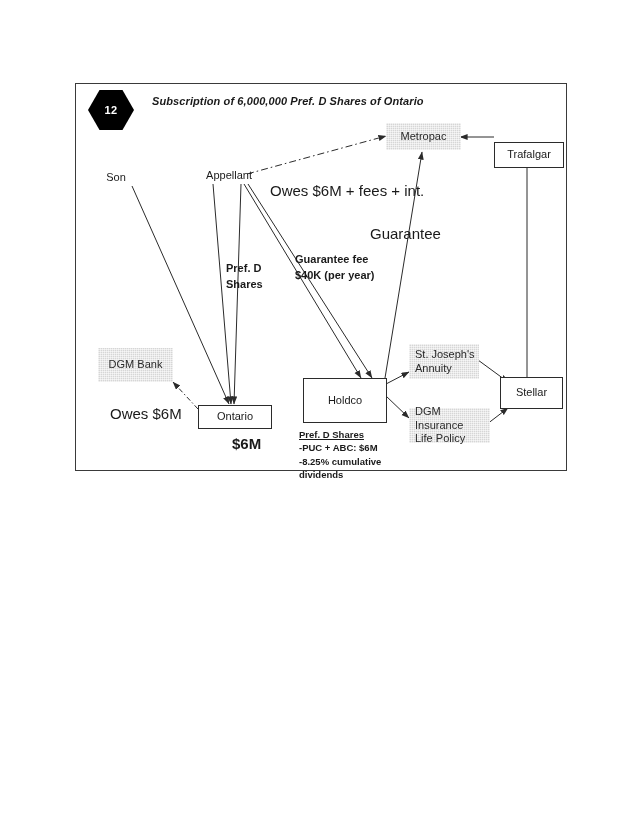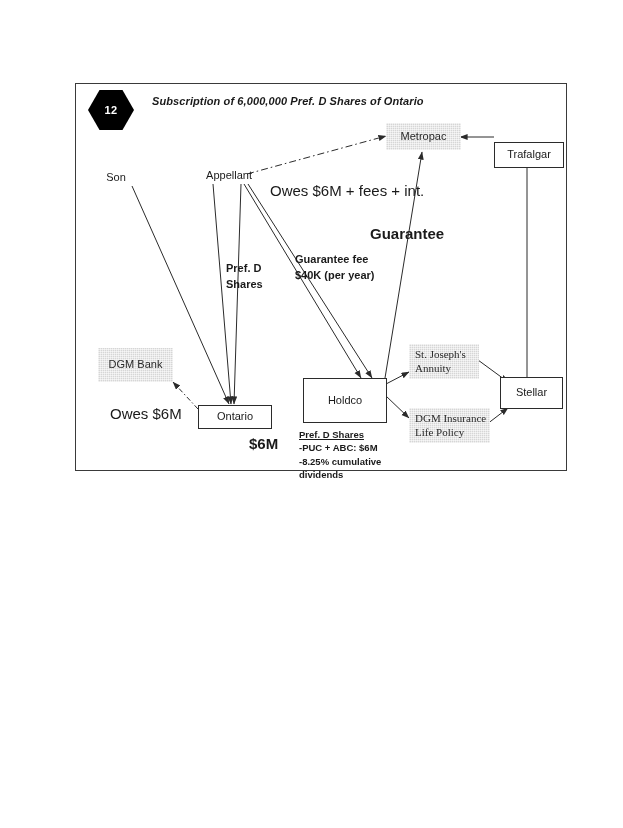--- a/index.html
+++ b/index.html
@@ -98,21 +98,20 @@
     background-color: #d6d6d6;
     background-image:
       repeating-linear-gradient(0deg, rgba(255,255,255,.55) 0 1px, rgba(0,0,0,0) 1px 2px),
       repeating-linear-gradient(90deg, rgba(255,255,255,.5) 0 1px, rgba(0,0,0,0) 1px 2px);
     color: #2a2a2a;
   }
   .node.shaded.left-align {
     justify-content: flex-start;
     text-align: left;
     padding-left: 6px;
-    font-family: Liberation Serif, serif;
   }
   .node.plain {
     background: transparent;
   }
 
   
   .label {
     position: absolute;
     font-size: 15px;
     line-height: 1.3;
@@ -227,30 +226,30 @@
 Annuity</span>
 </div>
 
 <div class="node shaded left-align" style="left:409px; top:408px; width:81px; height:35px; white-space:pre-line;">
   <span>DGM Insurance
 Life Policy</span>
 </div>
 
 <div class="label" style="left:270px; top:181px;">Owes $6M + fees + int.</div>
 
-<div class="label" style="left:370px; top:224px;font-weight:bold;">Guarantee</div>
+<div class="label" style="left:370px; top:224px;">Guarantee</div>
 
 <div class="label small" style="left:295px; top:252px;">Guarantee fee
 $40K (per year)</div>
 
 <div class="label small" style="left:226px; top:261px;">Pref. D
 Shares</div>
 
 <div class="label" style="left:110px; top:404px;">Owes $6M</div>
 
-<div class="label bold" style="left:221px; top:434px;padding-left:28px;">$6M</div>
+<div class="label bold" style="left:204px; top:434px;padding-left:28px;">$6M</div>
 
 <div id="pref-d-note">
   <div class="note-head">Pref. D Shares</div>
   <div>-PUC + ABC: $6M</div>
   <div>-8.25% cumulative</div>
   <div>dividends</div>
 </div>
 
 </body></html>

